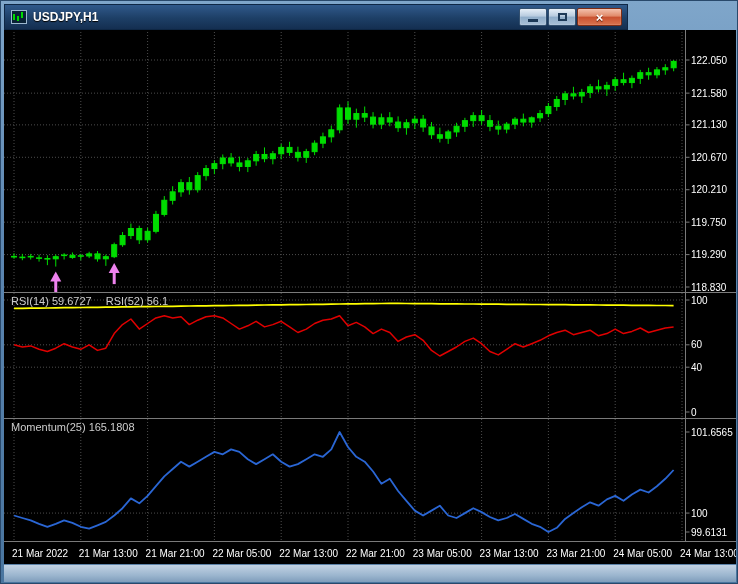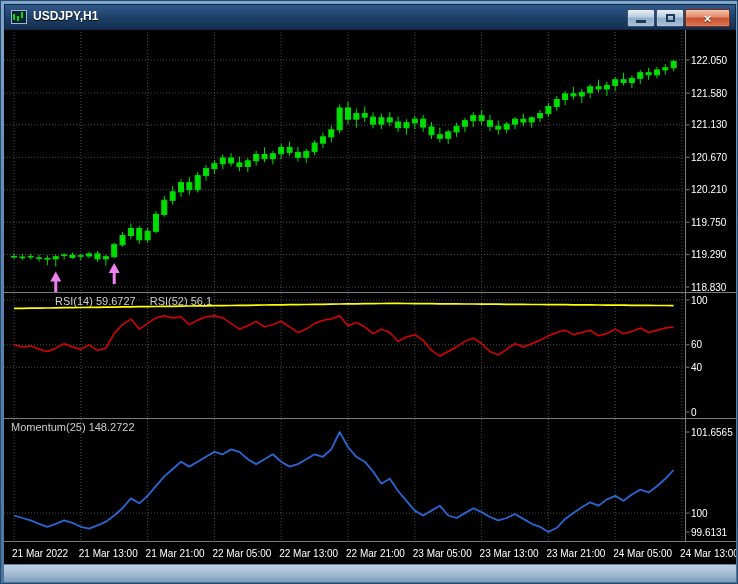--- a/index.html
+++ b/index.html
@@ -1,43 +1,43 @@
 <!DOCTYPE html>
 <html><head>
 <meta charset="utf-8">
 <style>
   *{margin:0;padding:0;box-sizing:border-box}
   html,body{width:738px;height:584px;}
   body{font-family:"Liberation Sans",sans-serif;background:#d7e0ea;}
   .window{position:relative;width:738px;height:584px;
     background:linear-gradient(180deg,#7fa6ca 0%,#5d87b2 40%,#49759f 100%);
     border:1px solid #29496b;}
-  .titlebar{position:absolute;left:3px;top:3px;width:732px;height:26px;
+  .titlebar{position:absolute;left:3px;top:3px;width:624px;height:26px;
     background:linear-gradient(180deg,#30598b 0%,#1d3f66 55%,#142f51 100%);
-    border:1px solid #0e2745;display:flex;align-items:flex-start;padding:4px 5px;}
+    border:1px solid #0e2745;display:flex;align-items:center;padding:11px 5px;}
   .app-icon{width:18px;height:16px;display:inline-flex;align-items:center;justify-content:center;}
   .title{color:#ffffff;font-size:12px;font-weight:bold;margin-left:5px;flex:1;
     text-shadow:0 1px 1px #000;}
   .win-buttons{display:flex;gap:1px;align-items:center;}
   .wbtn{width:28px;height:18px;border:1px solid #33506f;border-radius:2px;
     background:linear-gradient(180deg,#e7eff7 0%,#b7cbdf 45%,#8fadc9 50%,#a9bfd6 100%);
     display:flex;align-items:center;justify-content:center;cursor:default;
     box-shadow:inset 0 0 1px #fff;}
   .wbtn.close{width:45px;
     background:linear-gradient(180deg,#f3c0ac 0%,#e08969 45%,#c9502f 50%,#d8744f 100%);
     border-color:#7e2d14;color:#fff;font-weight:bold;font-size:13px;
     text-shadow:0 1px 1px #5a1c08;}
   .glyph-min{width:10px;height:3px;background:#1d3a58;margin-top:7px;}
   .glyph-restore{width:9px;height:8px;border:2px solid #1d3a58;background:transparent;}
   .client{position:absolute;left:3px;top:29px;width:732px;height:534px;background:#000;overflow:hidden;}
   .client svg{display:block;}
   .hdr{position:absolute;left:7px;top:3px;color:#e8e8e8;font-size:11px;}
   .hdr .caret{font-size:8px;color:#ffffff;margin-right:5px;vertical-align:1px;}
   .pane-label{position:absolute;left:7px;color:#cdcdcd;font-size:11px;}
-  .pane-label.rsi{top:265px;margin-left:44px;}
+  .pane-label.rsi{top:265px;}
   .pane-label.rsi span{margin-right:14px;}
   .pane-label.mom{top:391px;}
   .bottom-frame{position:absolute;left:3px;top:563px;width:732px;height:18px;
     background:linear-gradient(180deg,#c2d2e3 0%,#9cb6cf 60%,#7f9dbb 100%);
     border-top:1px solid #5c82a8;}
 </style>
 </head>
 <body>
 
 <div class="window">
@@ -302,17 +302,17 @@
         <text x="542.4" y="527" fill="#ffffff" font-size="10" font-family="Liberation Sans, sans-serif">23 Mar 21:00</text>
         <text x="609.1999999999999" y="527" fill="#ffffff" font-size="10" font-family="Liberation Sans, sans-serif">24 Mar 05:00</text>
         <text x="676" y="527" fill="#ffffff" font-size="10" font-family="Liberation Sans, sans-serif">24 Mar 13:00</text>
       </svg>
 
 
     <div class="pane-label rsi">
       <span>RSI(14) 59.6727</span><span>RSI(52) 56.1</span>
     </div>
 
-    <div class="pane-label mom">Momentum(25) 148.2722</div>
+    <div class="pane-label mom">Momentum(25) 165.1808</div>
   </div>
 
   <div class="bottom-frame"></div>
 </div>
 
 </body></html>

